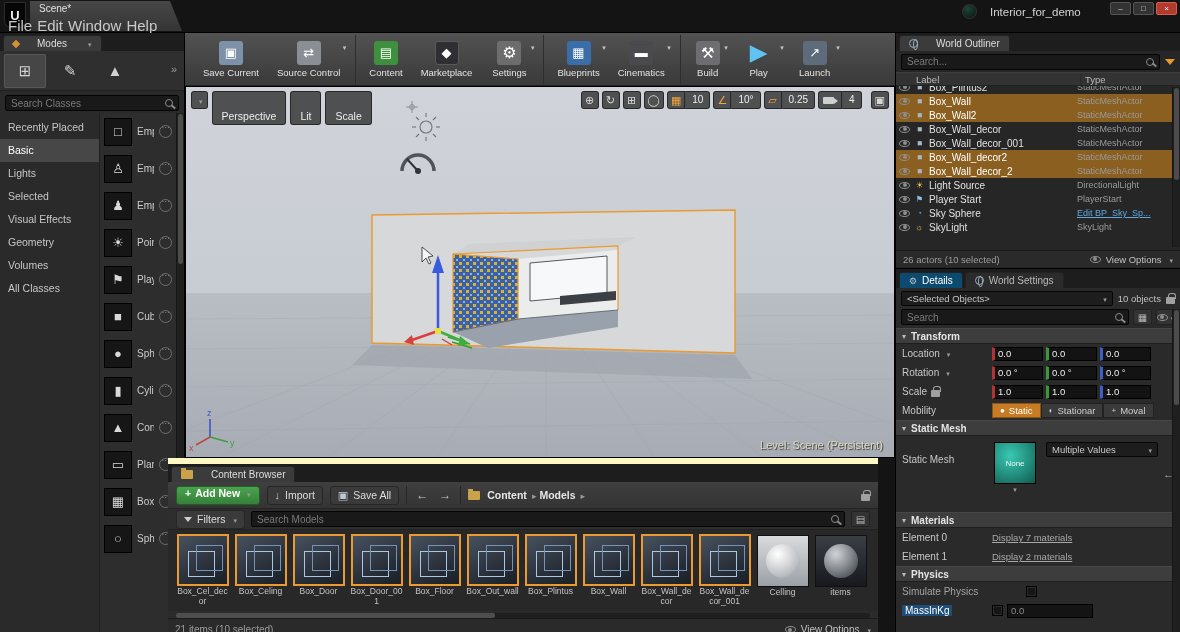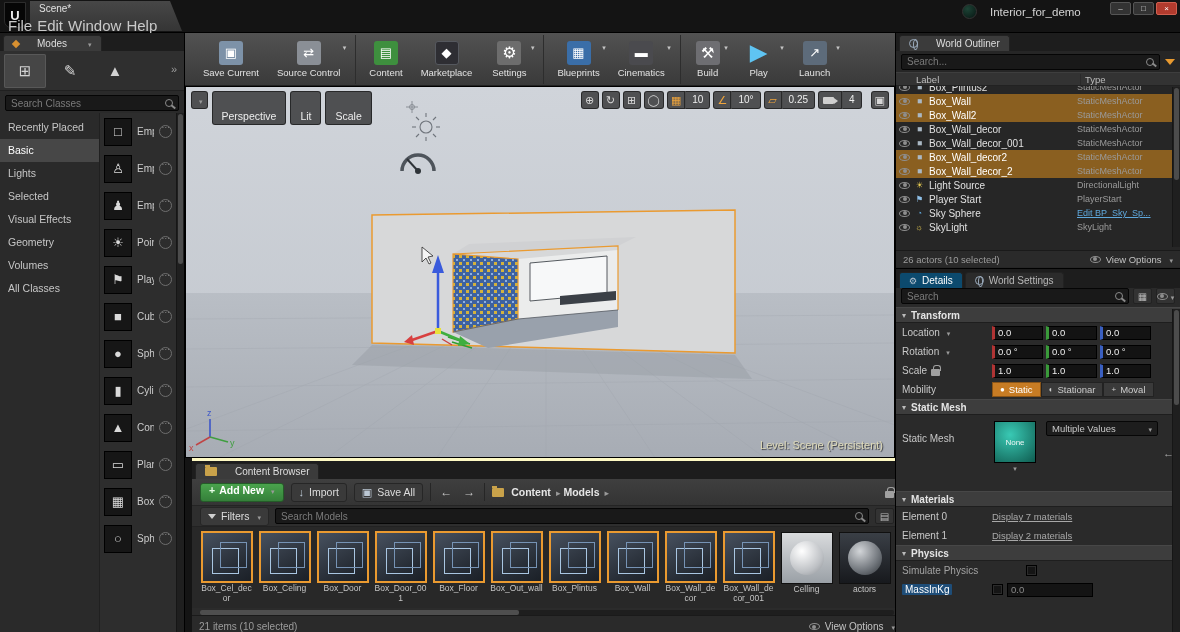--- a/index.html
+++ b/index.html
@@ -85,21 +85,21 @@
 .vp-caret-btn{padding:0 4px}
 .vp-tr{position:absolute;right:5px;top:4px;display:flex;gap:3px;align-items:center}
 .vp-ico{height:18px;min-width:18px;padding:0 3px;background:rgba(18,18,18,.68);border:1px solid rgba(0,0,0,.5);border-radius:3px;color:#d6d6d6;font-size:11px;line-height:16px;text-align:center}
 .vp-ico.orange{color:#eea43c}
 .vp-pair{display:flex}
 .vp-pair .vp-ico{border-radius:3px 0 0 3px}
 .vp-val{height:18px;padding:0 6px;background:rgba(18,18,18,.68);border:1px solid rgba(0,0,0,.5);border-left:1px solid rgba(70,70,70,.5);border-radius:0 3px 3px 0;color:#ededed;font-size:10px;line-height:16px}
 .vp-max{margin-left:6px}
 .vp-level{position:absolute;right:11px;bottom:6px;font-size:11px;color:#ddd9b8;text-shadow:1px 1px 1px rgba(40,40,45,.9)}
 
-#content-browser{position:absolute;left:192px;top:458px;width:710px;height:174px;background:#2b2b2b;border-top:3px solid #fef9c3}
+#content-browser{position:absolute;left:168px;top:458px;width:710px;height:174px;background:#2b2b2b;border-top:6px solid #fef9c3}
 .cb-toolbar{height:27px;background:linear-gradient(#3f3f3f,#343434);display:flex;align-items:center;gap:7px;padding:0 8px;border-bottom:1px solid #242424}
 .btn-green{display:flex;align-items:flex-start;gap:4px;background:linear-gradient(#4aa34d,#35803a);border:1px solid #245c28;border-radius:3px;color:#fff;font-size:10.5px;height:19px;padding:0 8px;font-weight:bold}
 .btn-green .plus::before{content:"+";font-weight:bold;color:#eaffea}
 .cb-btn{display:flex;align-items:center;gap:5px;background:#3a3a3a;border:1px solid #262626;border-radius:3px;color:#dddddd;font-size:10.5px;height:19px;padding:0 7px}
 .cb-btn .g{color:#bcc8d4;font-size:11px}
 .cb-sep{width:1px;height:18px;background:#262626}
 .nav-arrow{color:#c8c8c8;font-size:12px;padding:0 2px}
 .crumbs{display:flex;align-items:center;gap:3px;font-size:10.5px;color:#e6e6e6;font-weight:bold}
 .crumb::after{content:"▸";color:#9a9a9a;margin-left:5px;font-size:9px;font-weight:normal}
 .cb-lock{margin-left:auto}
@@ -640,21 +640,21 @@
           <div class="a-name">Box_Wall_decor_001</div>
         </div>
 
         <div class="asset">
           <div class="a-thumb sphere-white"></div>
           <div class="a-name">Celling</div>
         </div>
 
         <div class="asset">
           <div class="a-thumb sphere-dark"></div>
-          <div class="a-name">actors</div>
+          <div class="a-name">items</div>
         </div>
       </div>
     <div class="cb-hscroll">
         <div class="thumb"></div>
       </div>
     <div class="panel-footer cb-footer">
       <span>21 items (10 selected)</span>
       <span class="view-opts">
         <span class="eye"></span>
         <span>View Options</span>
@@ -776,20 +776,28 @@
   <div id="details">
     <div class="dt-tabs">
       <div class="dt-tab active">
         <span class="gear-mini"></span>
         <span>Details</span>
       </div>
       <div class="dt-tab">
         <span class="globe-ico"></span>
         <span>World Settings</span>
       </div>
+    </div>
+    <div class="dt-objrow">
+      <div class="sel-dd">
+        <span>&lt;Selected Objects&gt;</span>
+        <span class="cr"></span>
+      </div>
+      <span class="obj-count">10 objects</span>
+      <span class="lock"></span>
     </div>
     <div class="dt-searchrow">
       <div class="searchwrap grow">
         <input class="dark" placeholder="Search" style="">
         <span class="mag"></span>
       </div>
       <div class="sq-btn">▦</div>
       <div class="sq-btn">
           <span class="eye"></span>
           <span class="cr"></span>

